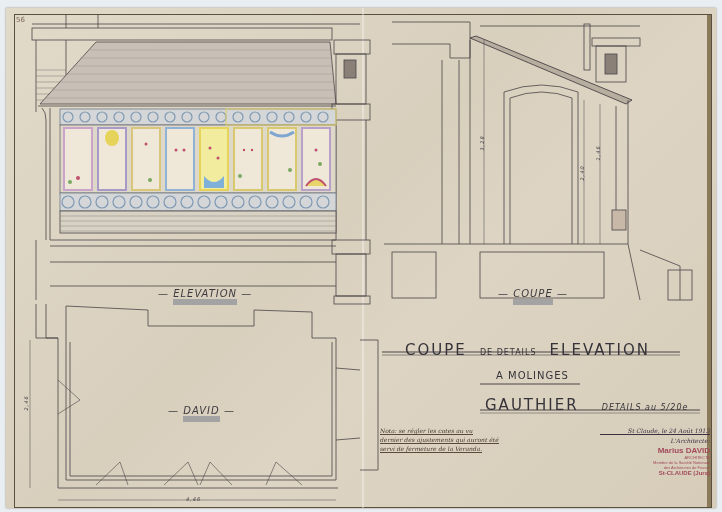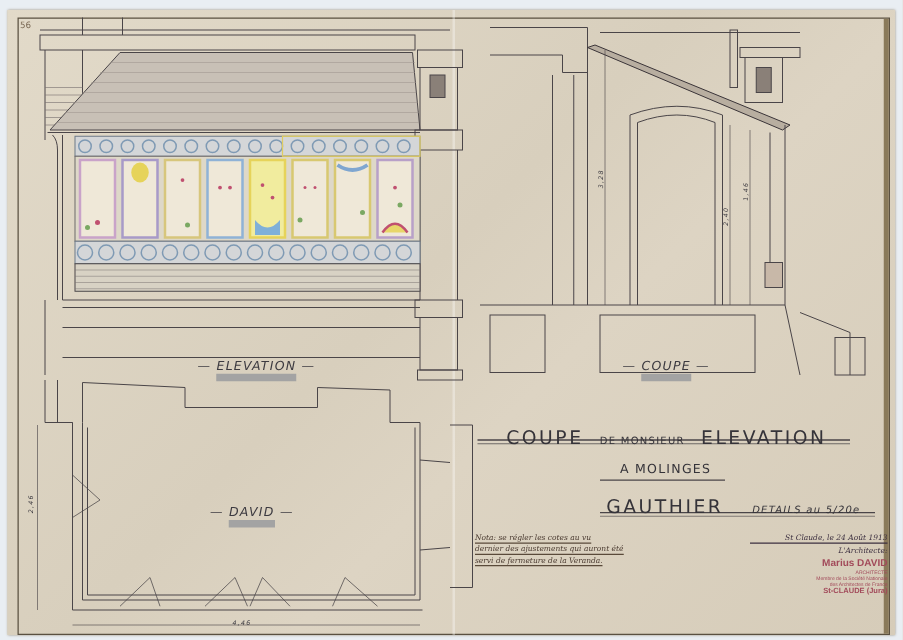--- a/index.html
+++ b/index.html
@@ -236,21 +236,21 @@
 
 <div class="lbl" style="left:186px;top:496px;font-size:5px;">4,46</div>
 <div class="lbl" style="left:18px;top:400px;font-size:5px;transform:rotate(-90deg);">2,46</div>
 <div class="lbl" style="left:474px;top:140px;font-size:5px;transform:rotate(-90deg);">3,28</div>
 <div class="lbl" style="left:574px;top:170px;font-size:5px;transform:rotate(-90deg);">2,40</div>
 <div class="lbl" style="left:590px;top:150px;font-size:5px;transform:rotate(-90deg);">1,46</div>
 
 <div class="t-title">
   <div style="position:absolute;left:20px;top:0;white-space:nowrap;">
     <span class="big">COUPE</span>
-    <span class="small" style="margin:0 8px;">DE MONSIEUR</span>
+    <span class="small" style="margin:0 8px;">DE DETAILS</span>
     <span class="big">ELEVATION</span>
   </div>
   <div style="position:absolute;left:100px;top:30px;font-size:10px;letter-spacing:1px;white-space:nowrap;margin-left:11px;">A MOLINGES</div>
   <div style="position:absolute;left:100px;top:55px;white-space:nowrap;">
     <span class="big">GAUTHIER</span>
     <span style="font-size:8px;font-style:italic;margin-left:18px;letter-spacing:1px;">DETAILS au 5/20e</span>
   </div>
 </div>
 
 <div class="note">

